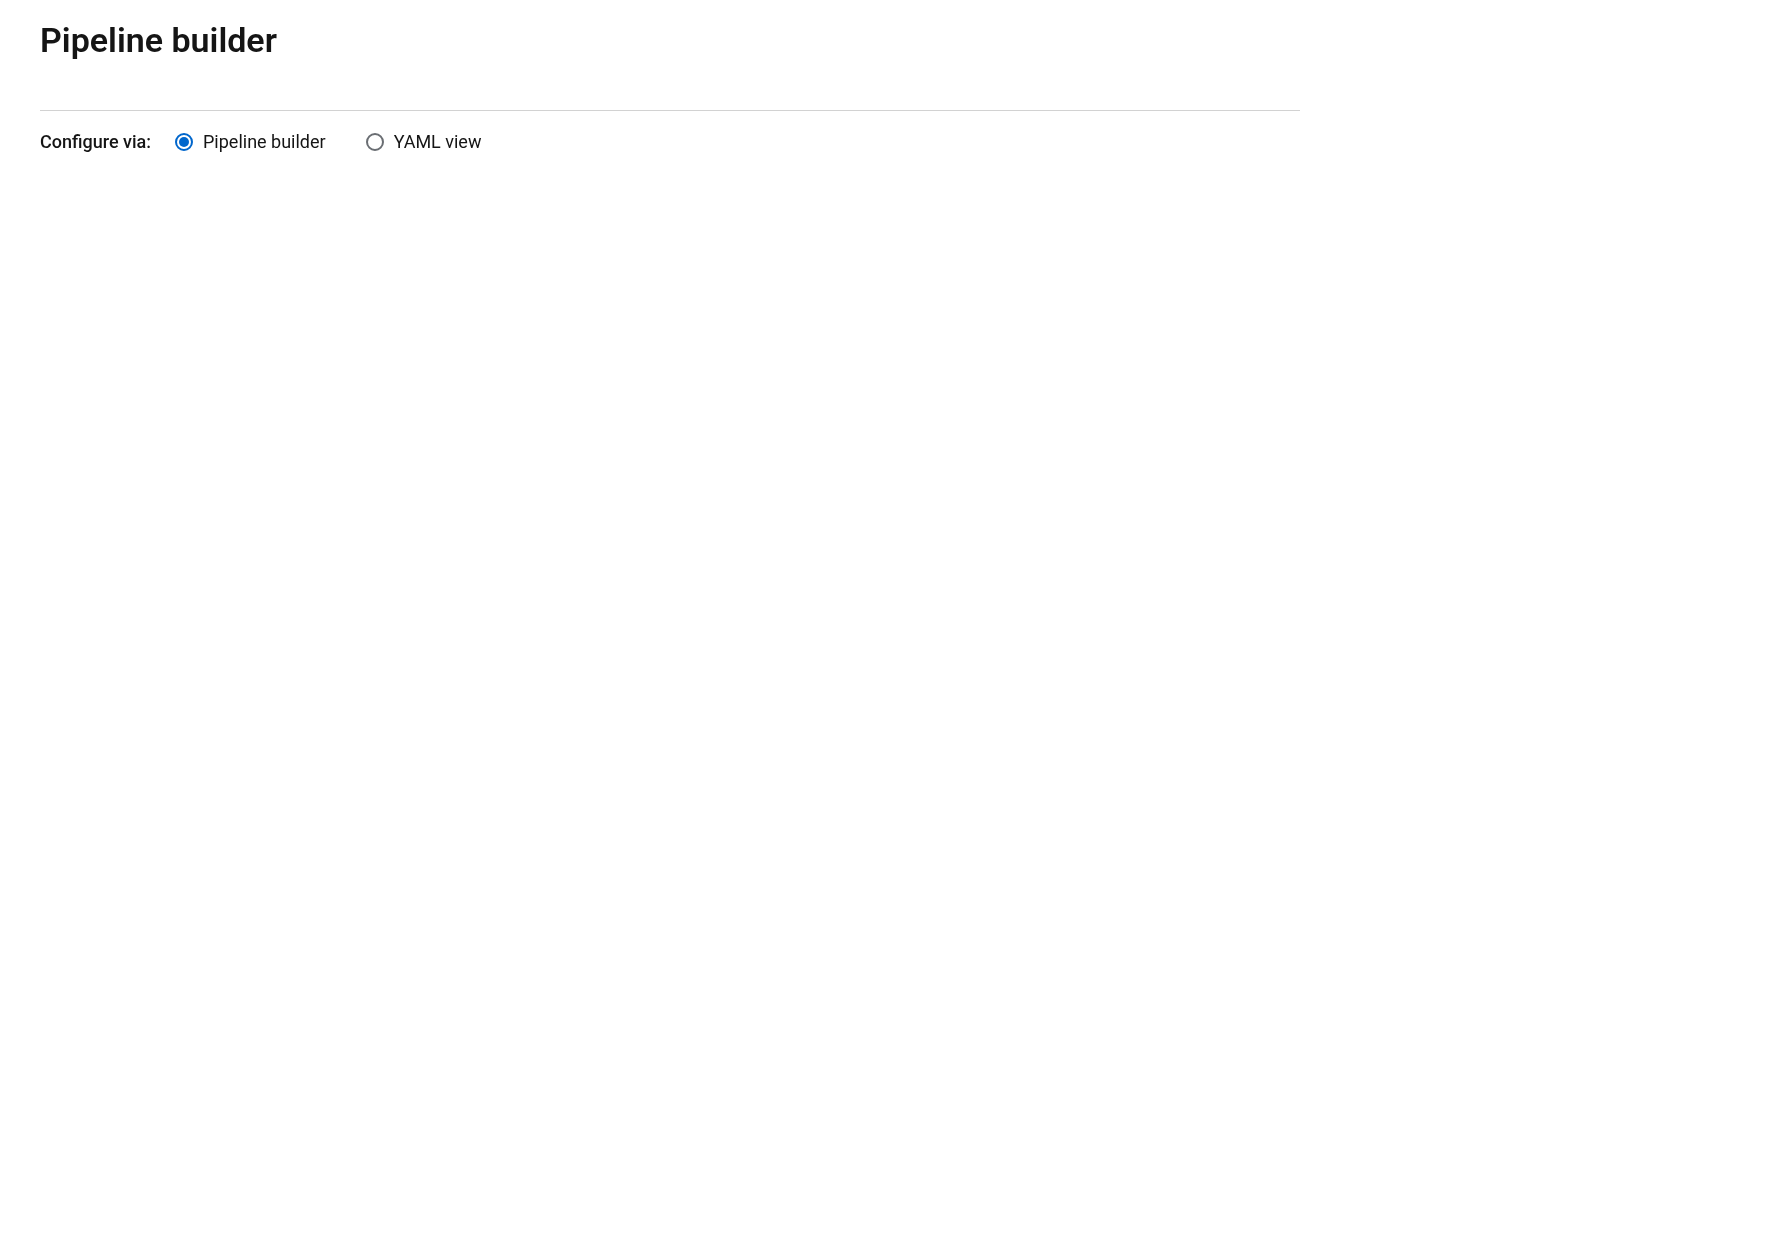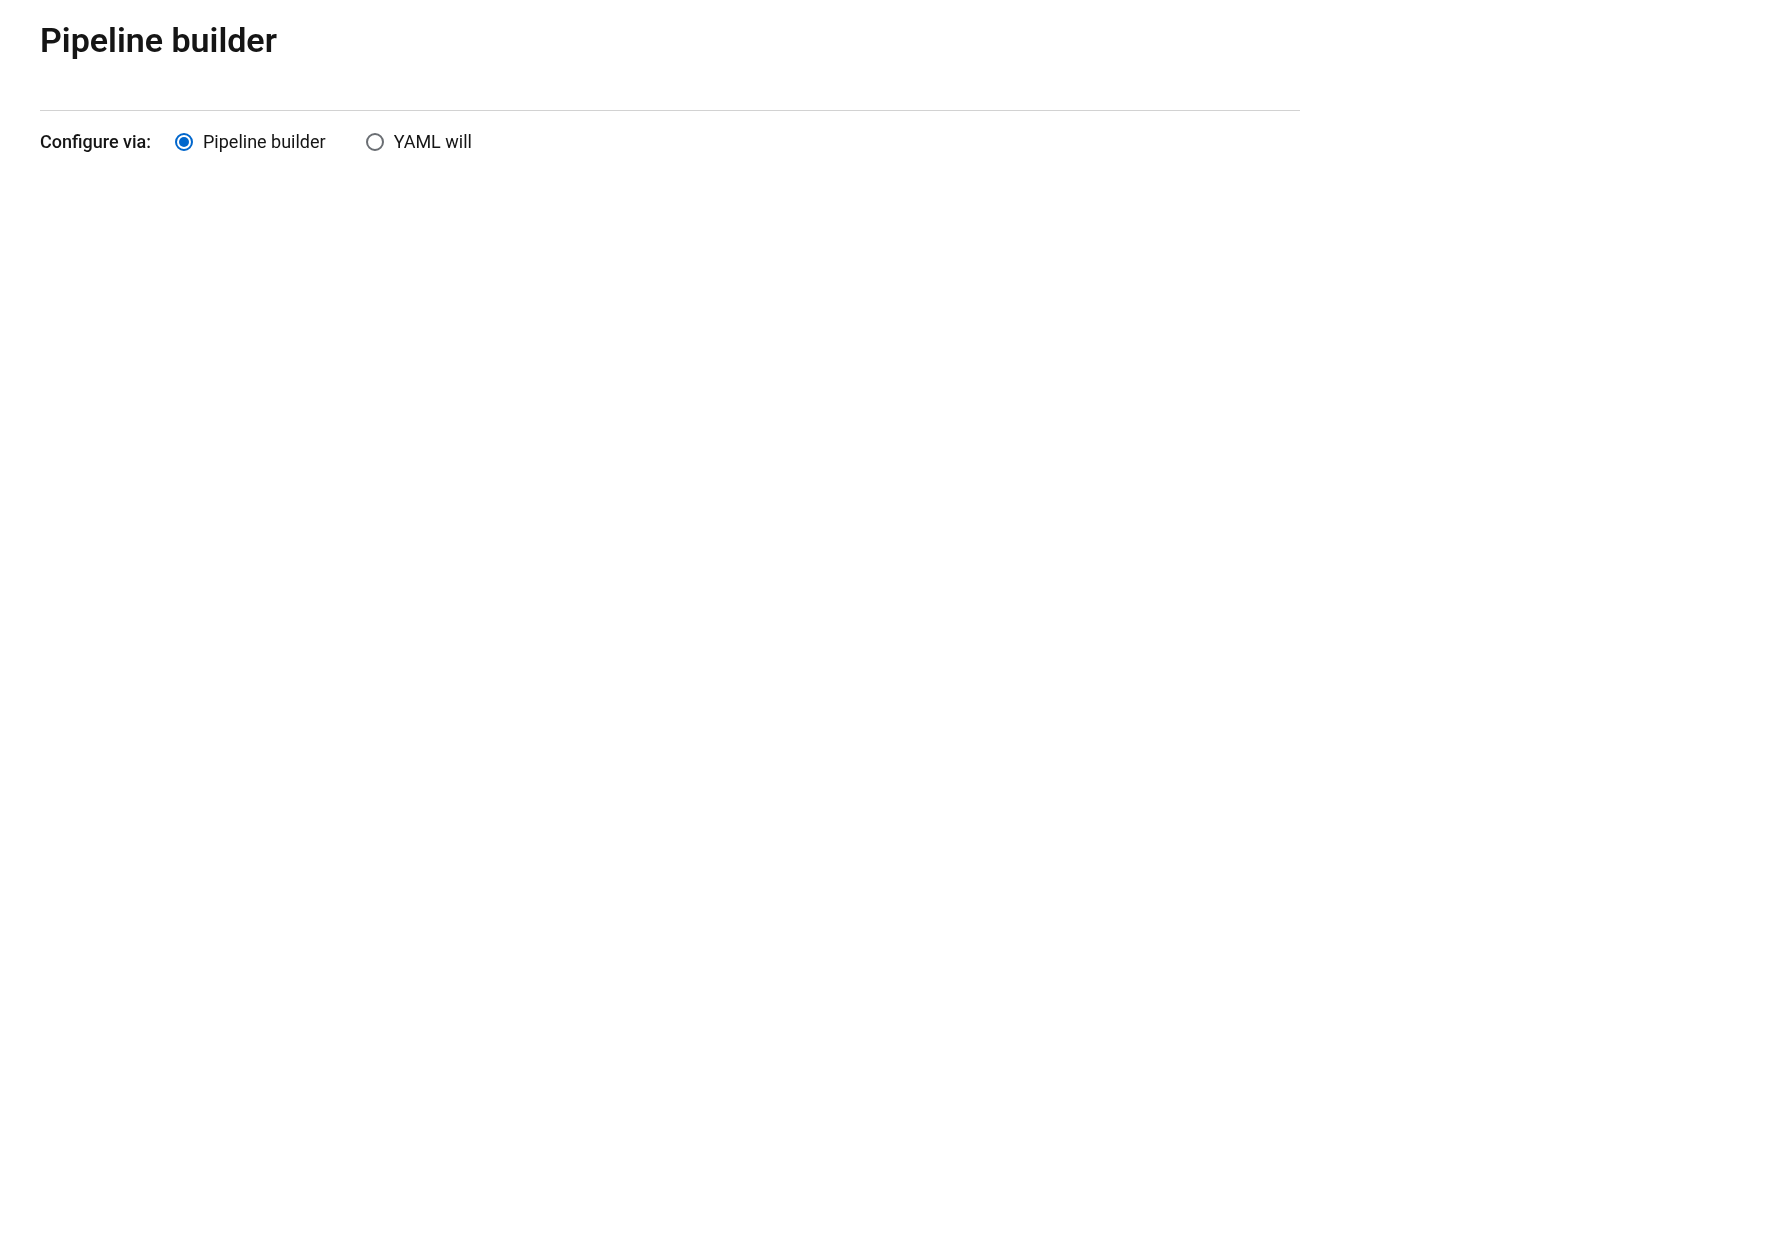--- a/index.html
+++ b/index.html
@@ -320,21 +320,21 @@
     <span class="configure-label">Configure via:</span>
     <div class="radio-group">
       <div class="radio-item">
         <span class="radio-circle">
             <span class="radio-dot"></span>
           </span>
         <span>Pipeline builder</span>
       </div>
       <div class="radio-item">
         <span class="radio-circle off"></span>
-        <span>YAML will</span>
+        <span>YAML view</span>
       </div>
     </div>
   </div>
 
   <div class="bg-labels">
     <div style="font-size:18px;font-weight:400;">Name</div>
     <div style="margin-top:30px;">Tasks</div>
     <div style="margin-top:370px;">Parameters</div>
   </div>
   <div class="bg-no-params">No parameters are associated with this pipeline.</div>

